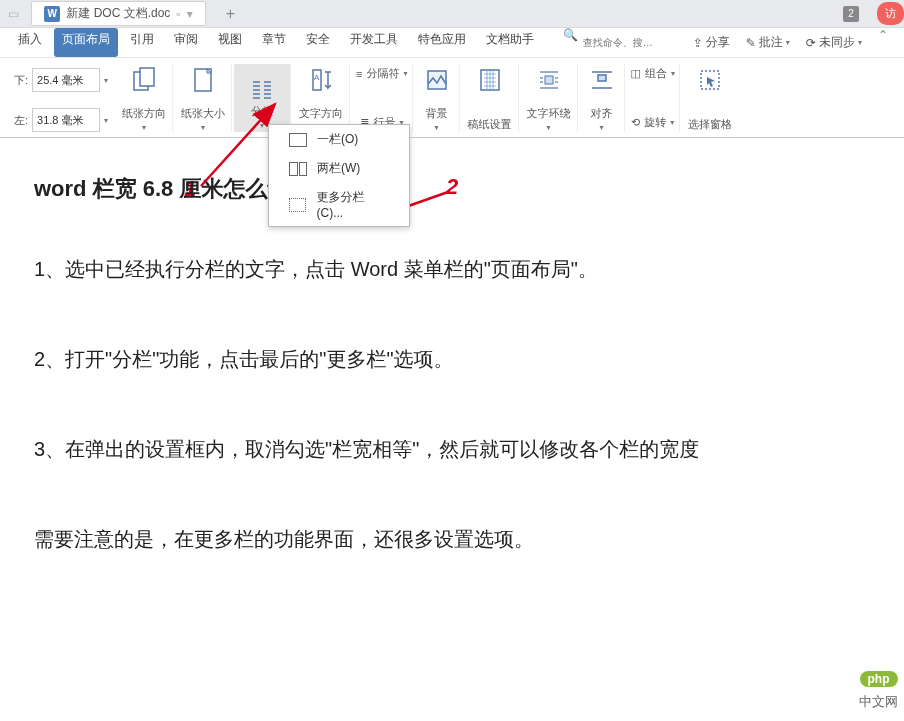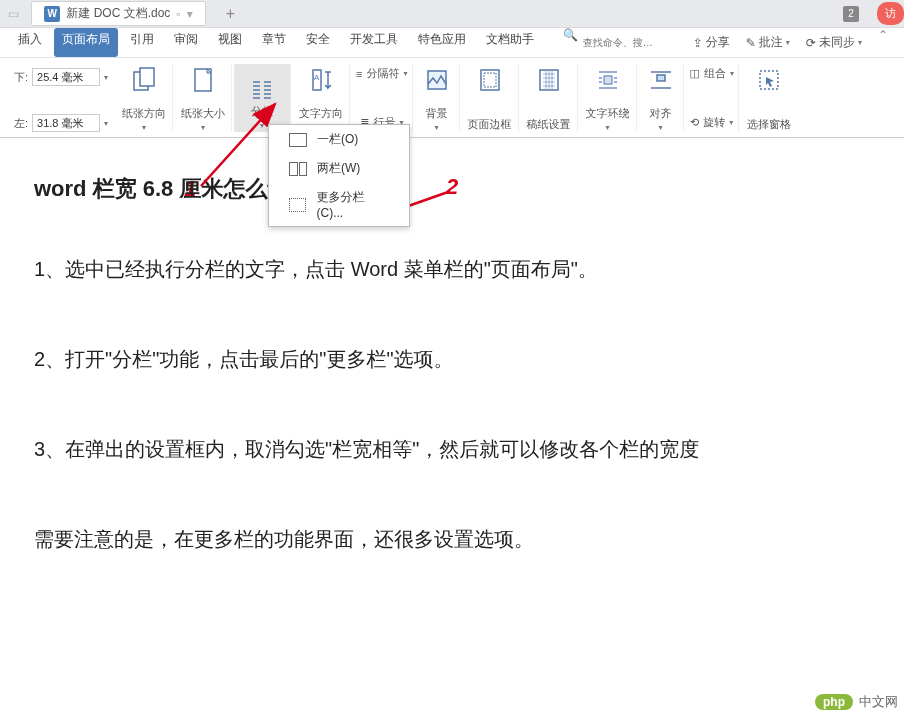--- a/index.html
+++ b/index.html
@@ -24,21 +24,21 @@
   
   .ribbon { height: 80px; background: #fff; display: flex; align-items: flex-start; padding: 6px 8px; gap: 2px; border-bottom: 1px solid #ccc; position: relative; }
   .rgroup { display: flex; flex-direction: column; align-items: center; padding: 0 6px; height: 68px; justify-content: space-between; border-right: 1px solid #eee; }
   .rgroup:last-child { border-right: none; }
   .rgroup-noborder { border-right: none; }
   .rgroup .label { font-size: 11px; color: #555; white-space: nowrap; }
   .rgroup .label-row { display: flex; align-items: center; gap: 2px; flex-direction: column; }
   .big-ico { width: 32px; height: 32px; display: flex; align-items: center; justify-content: center; }
   .inputs-col { display: flex; flex-direction: column; gap: 6px; padding-top: 4px; }
   .dim-row { display: flex; align-items: center; gap: 4px; font-size: 11px; color: #555; }
-  .dim-input { width: 68px; height: 18px; border: 1px solid #ccc; font-size: 11px; padding: 0 4px; color: #333; }
+  .dim-input { width: 68px; height: 24px; border: 1px solid #ccc; font-size: 11px; padding: 0 4px; color: #333; }
   .mini-col { display: flex; flex-direction: column; gap: 4px; font-size: 11px; color: #555; padding: 2px 4px; }
   .mini-row { display: flex; align-items: center; gap: 4px; cursor: pointer; }
   .active-tool { background: #e0e0e0; border-radius: 2px; padding: 12px; }
   .chev { font-size: 8px; color: #777; }
 
   
   .dropdown { position: absolute; left: 268px; top: 124px; width: 142px; background: #fff; border: 1px solid #bbb; box-shadow: 0 2px 6px rgba(0,0,0,0.2); z-index: 20; }
   .dropdown .ditem { display: flex; align-items: center; gap: 10px; padding: 6px 20px; font-size: 12px; color: #333; cursor: pointer; }
   .col-ico { width: 18px; height: 14px; display: flex; gap: 1px; }
   .col-ico span { flex: 1; border: 1px solid #666; }
@@ -46,21 +46,21 @@
   
   .doc { padding: 36px 0 0 34px; position: relative; }
   .doc h1 { font-size: 22px; font-weight: bold; color: #222; margin-bottom: 48px; }
   .doc p { font-size: 20px; color: #222; margin-bottom: 56px; line-height: 1.7; }
 
   
   .anno-num { position: absolute; color: #d9001b; font-size: 22px; font-weight: bold; font-style: italic; }
   .arrow-svg { position: absolute; z-index: 15; }
 
   
-  .watermark { position: absolute; right: 6px; bottom: 10px; display: flex; align-items: center; gap: 6px; font-size: 13px; color: #666; }
+  .watermark { position: absolute; right: 6px; bottom: 10px; display: flex; align-items: center; gap: 6px; font-size: 13px; color: #666; flex-direction: column; }
   .wm-logo { background: #8cb93a; color: #fff; padding: 1px 8px; border-radius: 10px; font-size: 12px; font-weight: bold; }
 
   svg { display: block; }
 </style>
 </head>
 <body>
 
 <div class="titlebar">
   <span style="color:#aaa;">▭</span>
   <div class="tab-doc">
@@ -203,29 +203,20 @@
           <rect x="5" y="5" width="18" height="18" fill="#eaf3fb" stroke="#5478a8" stroke-width="1.5"></rect>
           <path d="M5 18 L10 12 L14 17 L18 10 L23 18" fill="none" stroke="#5478a8" stroke-width="1.5"></path>
         </svg>
     </div>
     <div class="label-row">
         <span class="label">背景</span>
         <span class="chev">▾</span>
       </div>
   </div>
 
-  <div class="rgroup">
-    <div class="big-ico">
-      <svg width="28" height="28" viewBox="0 0 28 28">
-          <rect x="5" y="4" width="18" height="20" fill="#fff" stroke="#5478a8" stroke-width="1.5"></rect>
-          <rect x="8" y="7" width="12" height="14" fill="none" stroke="#5478a8" stroke-width="1" stroke-dasharray="2 1"></rect>
-        </svg>
-    </div>
-    <span class="label">页面边框</span>
-  </div>
 
   <div class="rgroup">
     <div class="big-ico">
       <svg width="28" height="28" viewBox="0 0 28 28">
           <rect x="5" y="4" width="18" height="20" fill="#fff" stroke="#5478a8" stroke-width="1.5"></rect>
           <g stroke="#7aa0cb" stroke-width="0.8">
             <line x1="8" y1="8" x2="20" y2="8"></line>
             <line x1="8" y1="12" x2="20" y2="12"></line>
             <line x1="8" y1="16" x2="20" y2="16"></line>
             <line x1="8" y1="20" x2="20" y2="20"></line>

